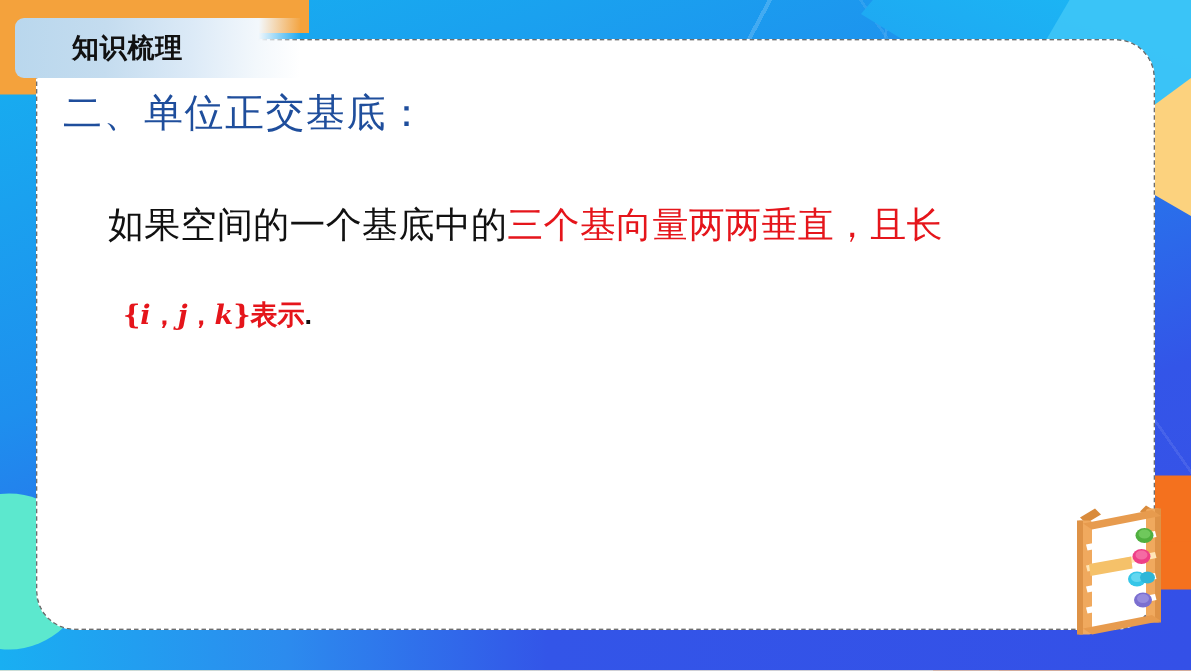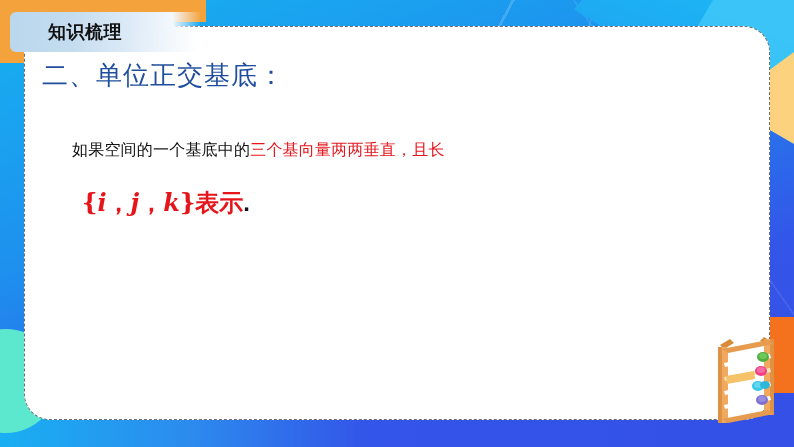--- a/index.html
+++ b/index.html
@@ -154,34 +154,34 @@
     white-space: nowrap;
     padding-left: 8px;
   }
 
   .body-block {
     margin-top: 22px;
     padding-left: 38px;
   }
 
   .body-line {
-    font-family: Liberation Mono, monospace;
-    font-size: 16px;
+    font-family: Liberation Serif, serif;
+    font-size: 24px;
     line-height: 72px;
     color: #111111;
     white-space: nowrap;
     letter-spacing: .2px;
   }
   .body-line.indent { padding-left: 10px; }
 
   .hl { color: #E5151B; }
 
   .mathline {
-    font-size: 24px;
-    line-height: 31px;
+    font-size: 18px;
+    line-height: 47px;
     white-space: nowrap;
     padding-left: 10px;
     color: #111111;
   }
   .mathline .sym {
     color: #E5151B;
     font-weight: 700;
     font-family: "DejaVu Serif", "Liberation Serif", serif;
     font-style: italic;
   }

